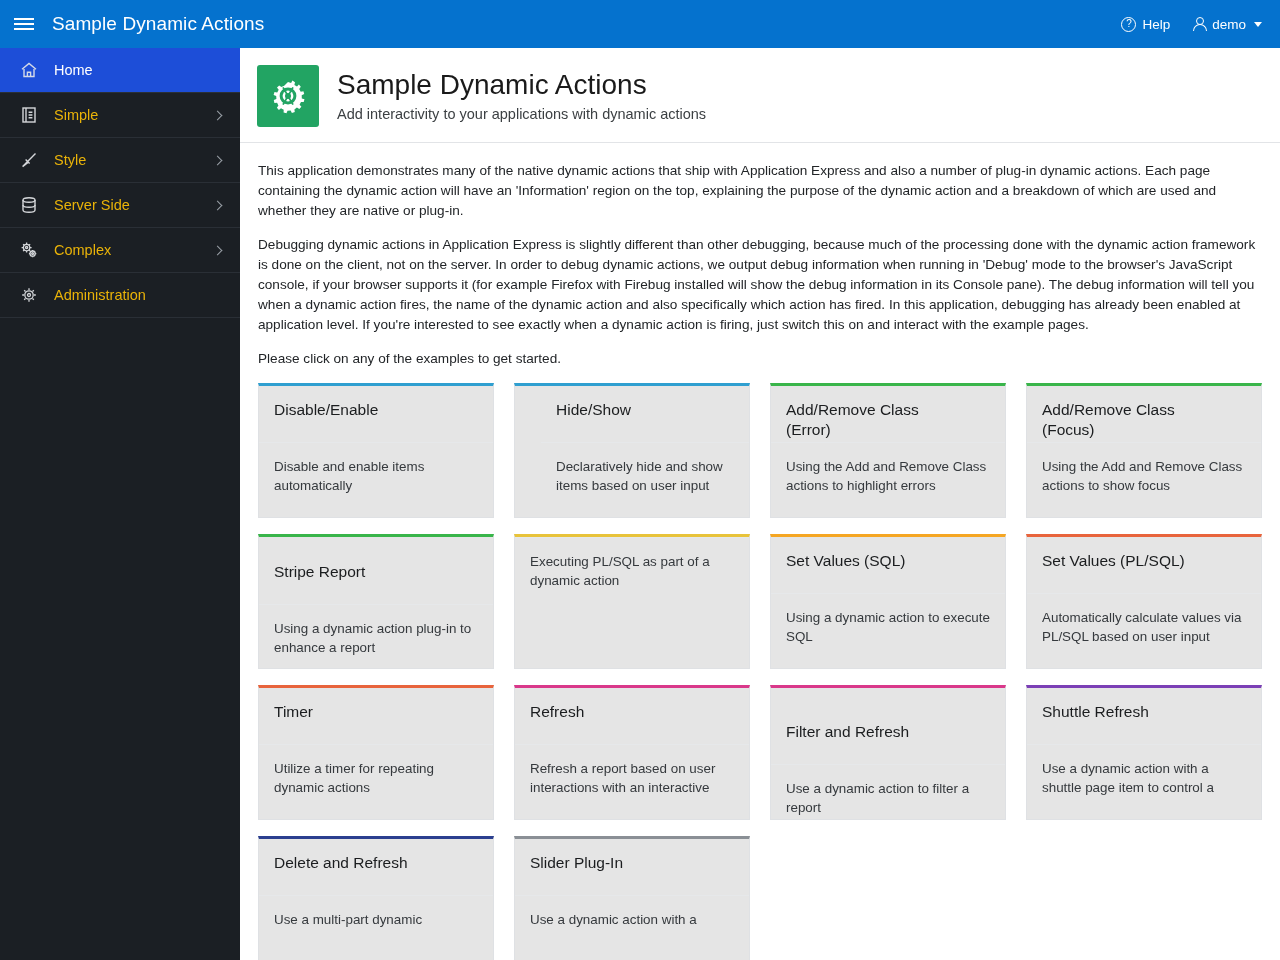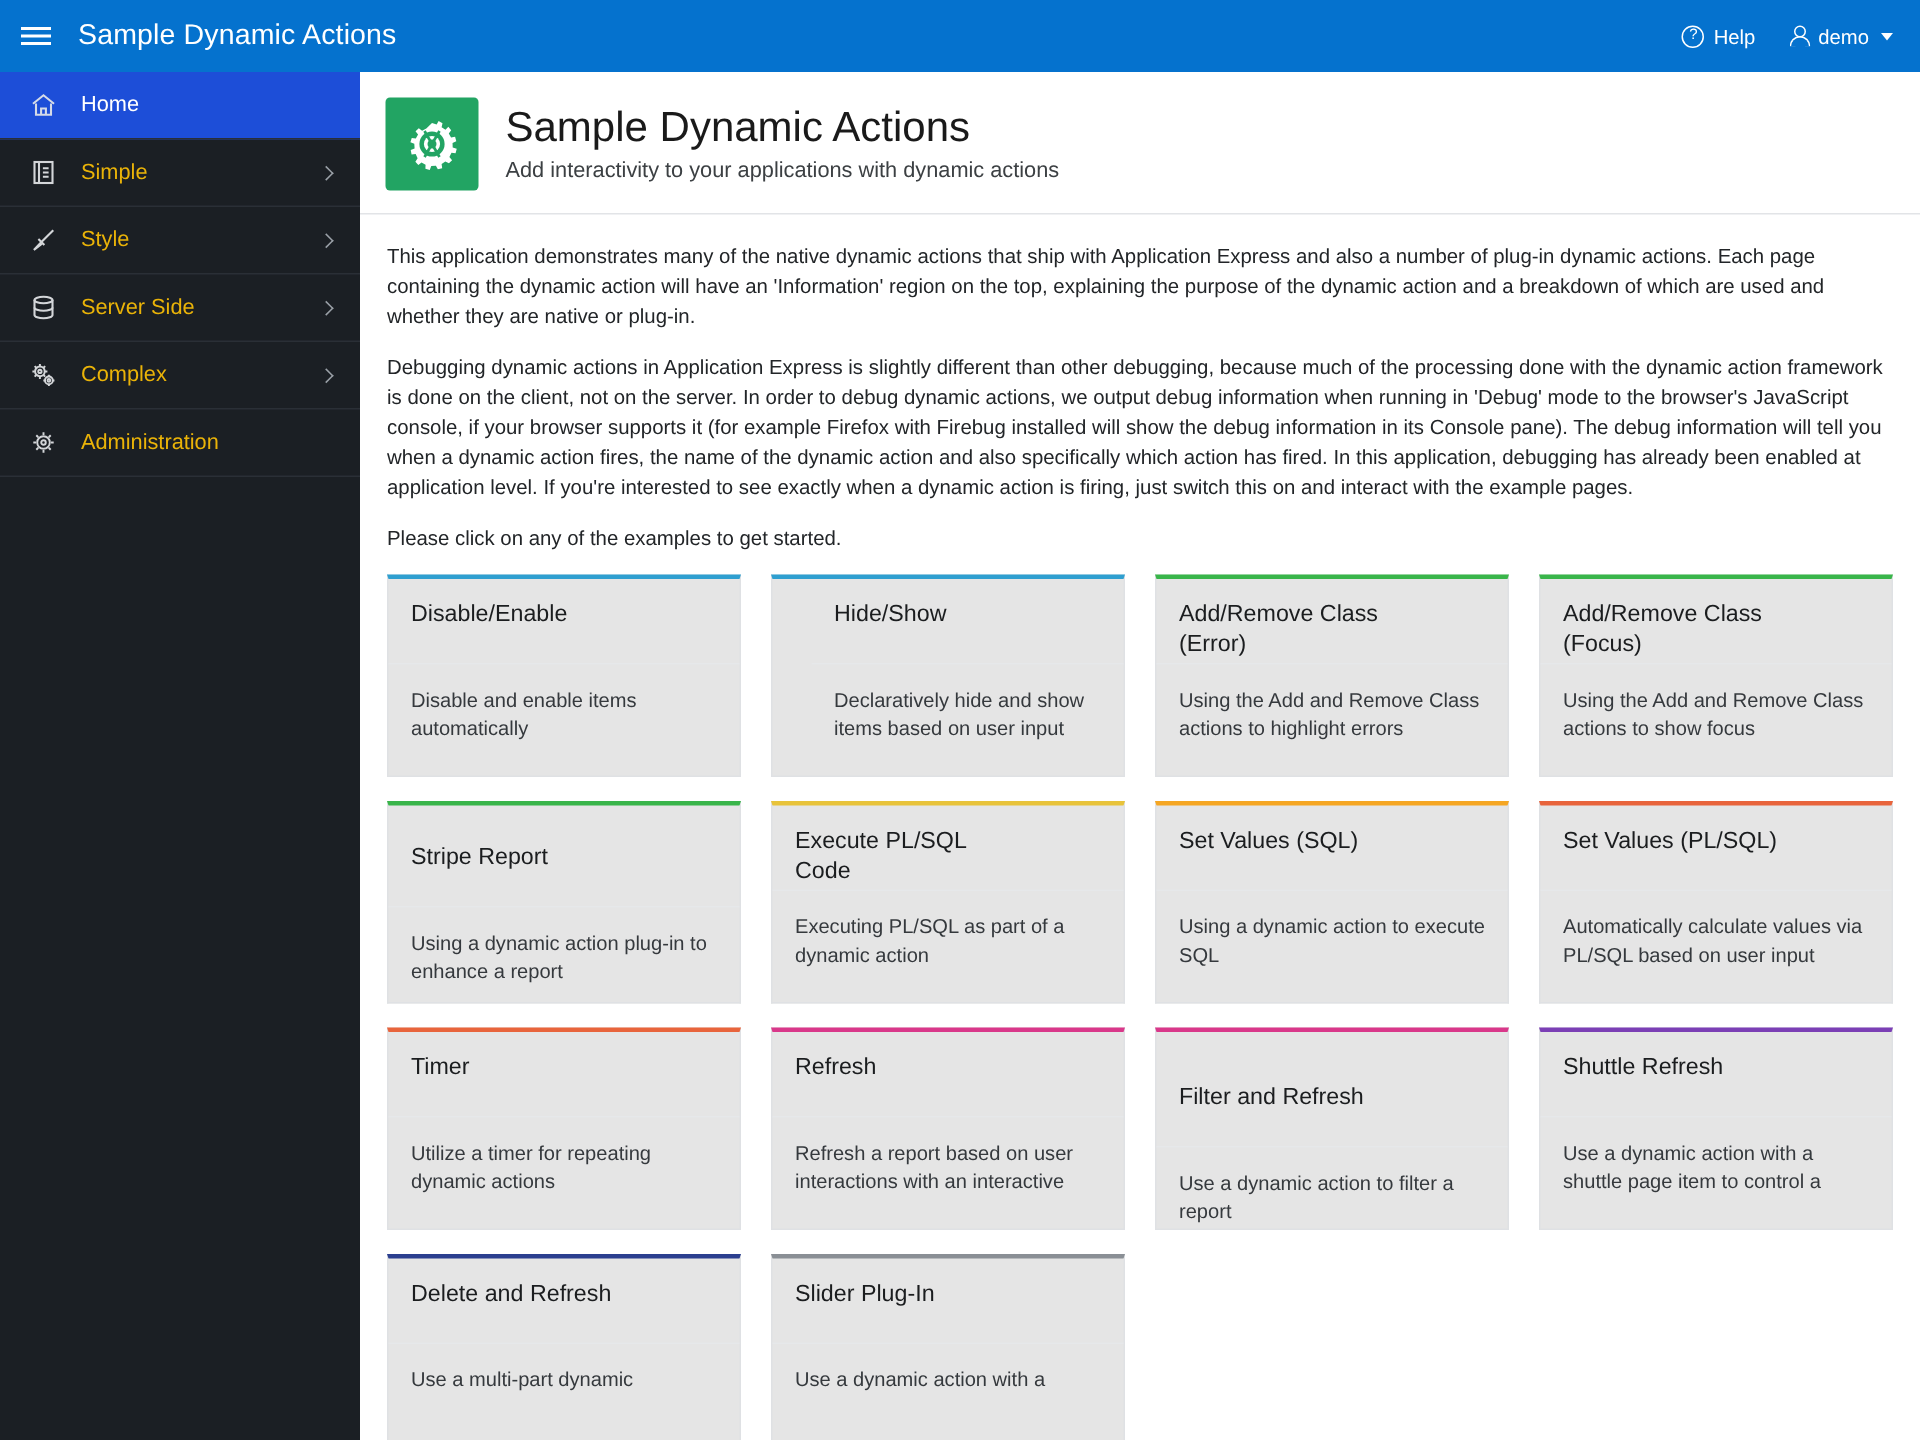--- a/index.html
+++ b/index.html
@@ -331,22 +331,20 @@
 (Focus)</div>
           <div class="card-sep"></div>
           <div class="card-desc">Using the Add and Remove Class actions to show focus</div>
         </a>
         <a class="card" style="border-top-color: rgb(57, 181, 74); text-decoration: none; justify-content: center;">
           <div class="card-title" style="white-space: pre-line;">Stripe Report</div>
           <div class="card-sep"></div>
           <div class="card-desc">Using a dynamic action plug-in to enhance a report</div>
         </a>
         <a class="card" style="border-top-color: rgb(232, 195, 58); text-decoration: none;">
-          <div class="card-title" style="white-space: pre-line;">Execute PL/SQL
-Code</div>
           <div class="card-sep"></div>
           <div class="card-desc">Executing PL/SQL as part of a dynamic action</div>
         </a>
         <a class="card" style="border-top-color: rgb(245, 166, 35); text-decoration: none;">
           <div class="card-title" style="white-space: pre-line;">Set Values (SQL)</div>
           <div class="card-sep"></div>
           <div class="card-desc">Using a dynamic action to execute SQL</div>
         </a>
         <a class="card" style="border-top-color: rgb(232, 100, 60); text-decoration: none;">
           <div class="card-title" style="white-space: pre-line;">Set Values (PL/SQL)</div>

